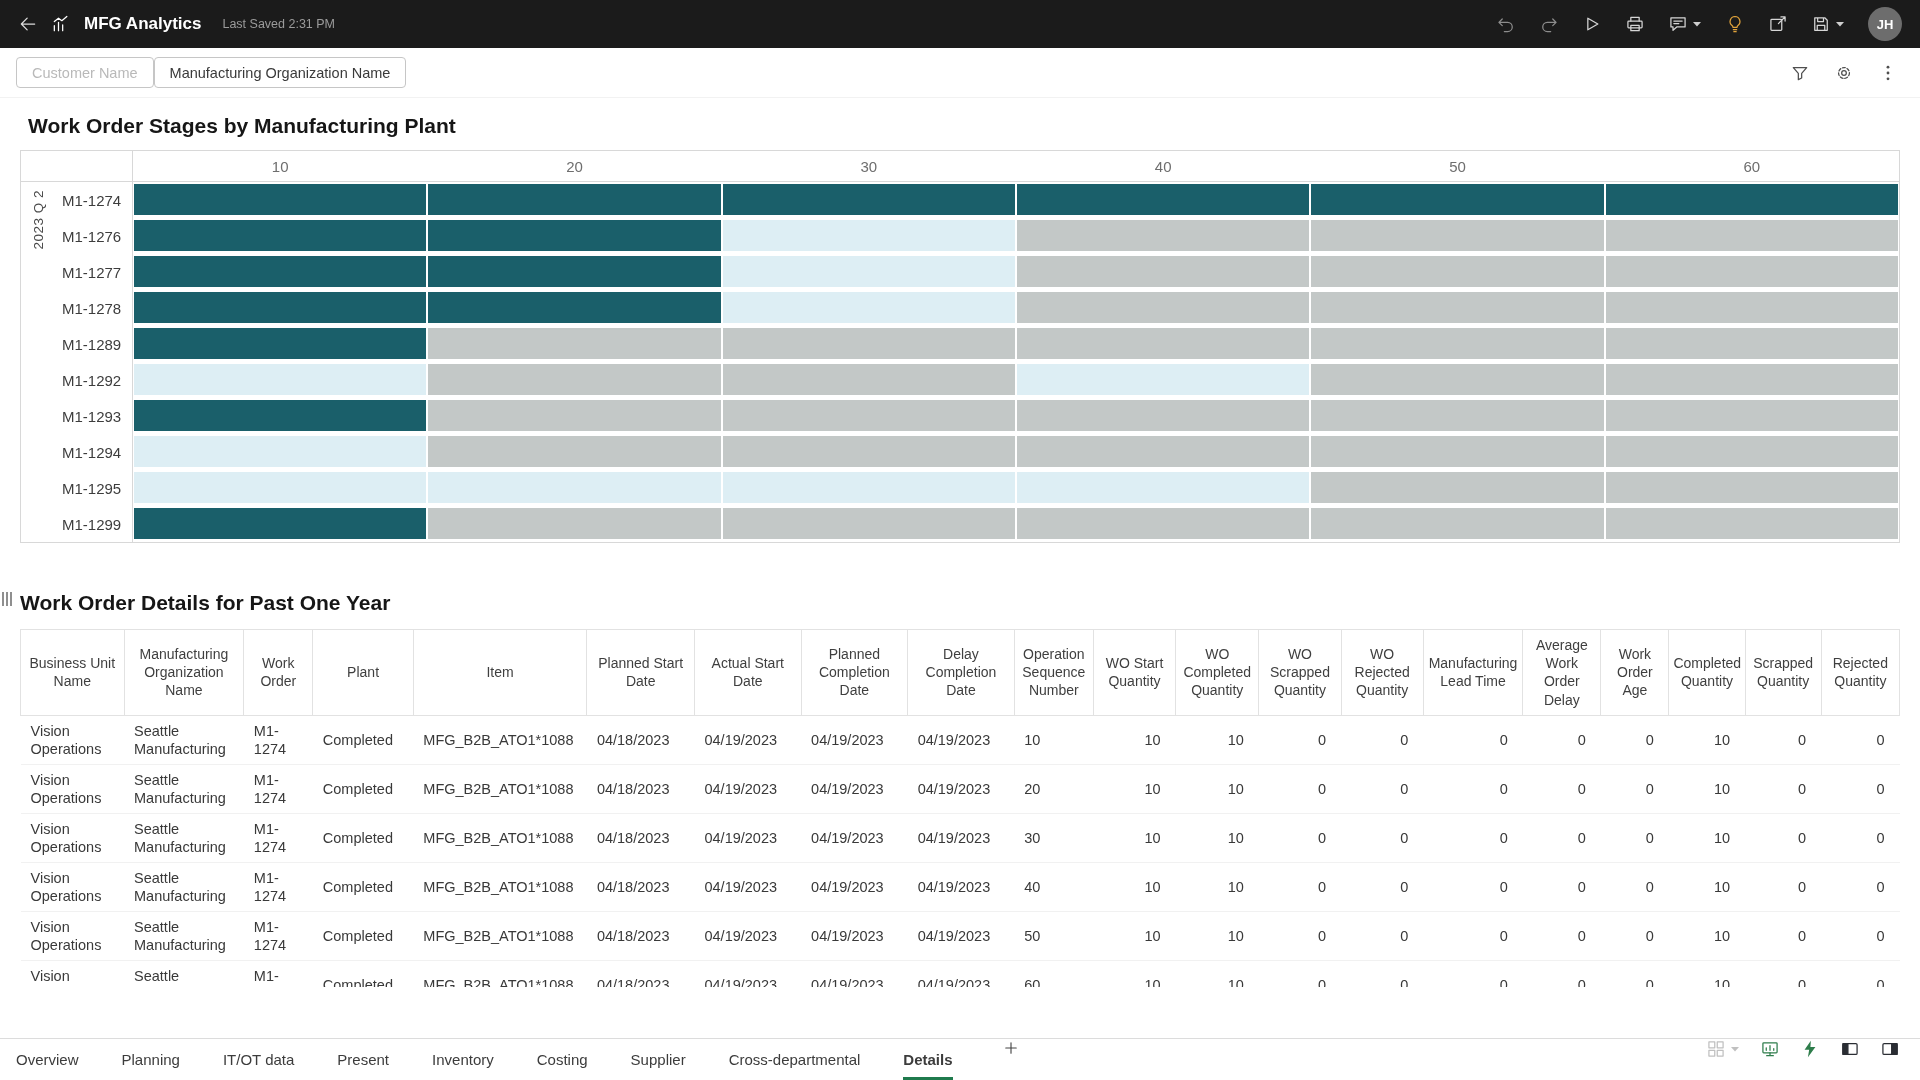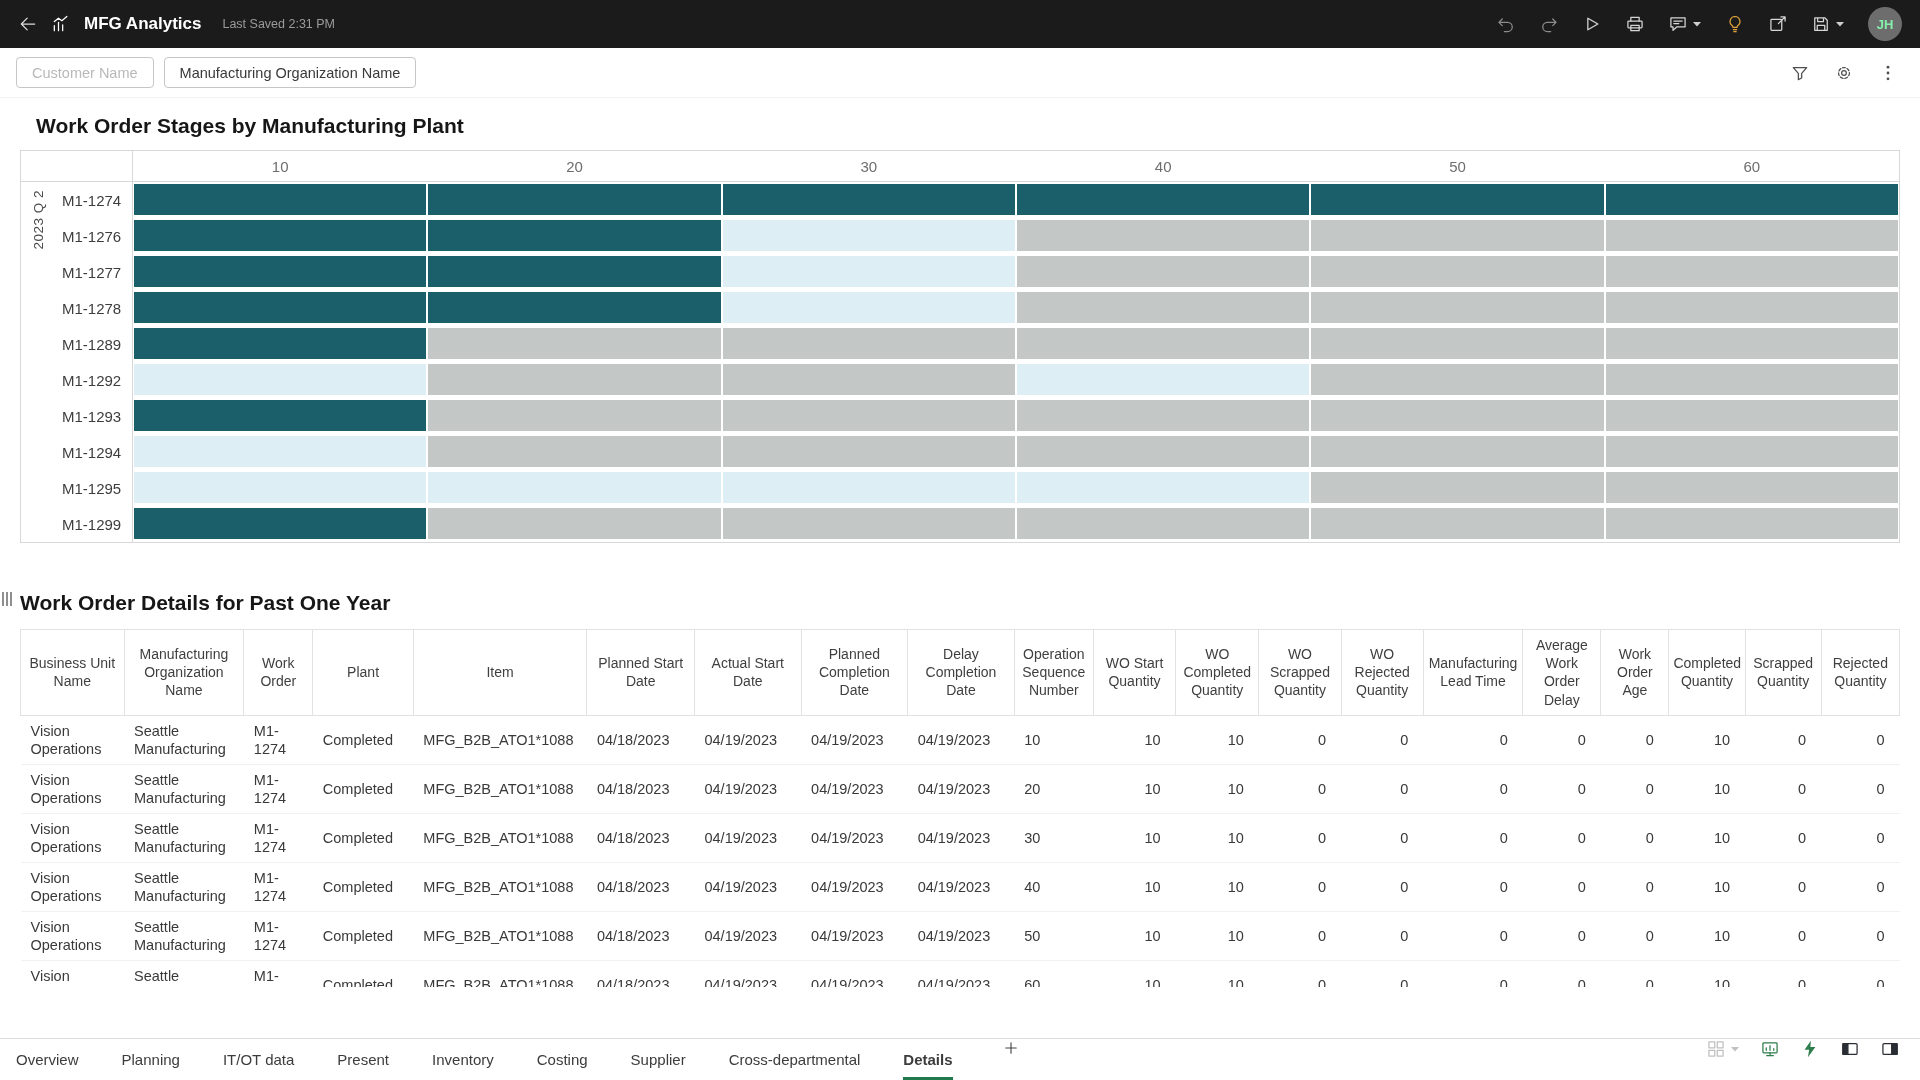--- a/index.html
+++ b/index.html
@@ -13,36 +13,36 @@
   .tb-title{font-size:17px;font-weight:700;color:#fff}
   .tb-saved{font-size:12.5px;color:#9b9b9b;margin-left:8px}
   .tb-tabs{position:absolute;left:calc(50% - 12px);top:0;height:100%;
     transform:translateX(-50%);display:flex;align-items:center;gap:6px}
   .tb-tab{font-size:15px;color:#f1f1f1;padding:6px 14px;border-radius:4px;cursor:pointer}
   .tb-tab.active{background:#464646}
   .tb-right{margin-left:auto;display:flex;align-items:center;gap:23px}
   .icon-btn{display:flex;align-items:center;justify-content:center;cursor:pointer}
   .iconpair{display:flex;align-items:center;gap:4px;cursor:pointer}
   .ic{width:20px;height:20px;fill:none;stroke-width:1.5;stroke-linecap:round;stroke-linejoin:round;display:block}
-  .avatar{width:34px;height:34px;border-radius:50%;background:#6d6d6d;color:#86efac;
+  .avatar{width:34px;height:34px;border-radius:50%;background:#6d6d6d;color:#ffffff;
     font-size:13px;font-weight:700;display:flex;align-items:center;justify-content:center;cursor:pointer}
 
   
   .filterbar{height:50px;display:flex;align-items:center;gap:10px;padding:0 16px;
     background:#fff;border-bottom:1px solid #f2f2f2}
-  .chips{display:flex;gap:10px}
+  .chips{display:flex;}
   .chip{height:31px;display:flex;align-items:center;padding:0 15px;border:1px solid #c6c6c6;
     border-radius:4px;font-size:14.5px;color:#3a3a3a;background:#fff;cursor:pointer;white-space:nowrap}
   .chip.muted{color:#b9b9b9}
   .fb-right{margin-left:auto;display:flex;align-items:center;gap:24px;padding-right:6px}
 
   
   .content{padding:0 20px;position:relative}
   h2{font-size:21px;font-weight:700;color:#161616}
-  .hm-title{margin:16px 16px 12px}
+  .hm-title{margin:16px 8px 12px}
 
   .pivot{border:1px solid #d8d8d8;background:#fff}
   .pivot-hrow{display:flex;height:31px;border-bottom:1px solid #d8d8d8}
   .corner{width:112px;border-right:1px solid #d8d8d8}
   .hm-colhead{flex:1;display:flex;align-items:center;justify-content:center;
     font-size:15px;color:#6e6e6e;cursor:pointer}
   .pivot-body{display:flex}
   .axis{width:34px;display:flex;justify-content:center;align-items:flex-start}
   .axis-label{writing-mode:vertical-rl;transform:rotate(180deg);font-size:13.5px;
     color:#4a4a4a;margin-top:8px;letter-spacing:.5px;white-space:nowrap}

